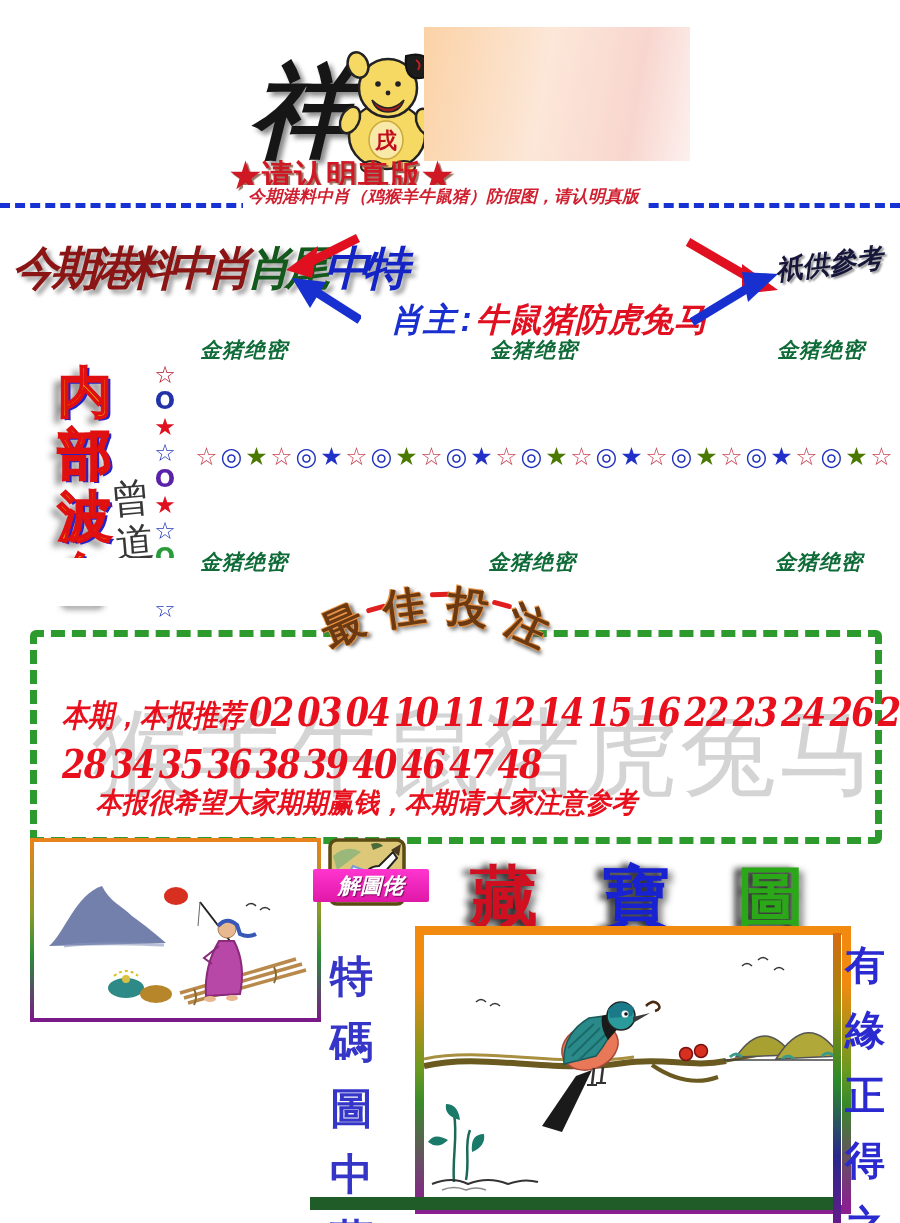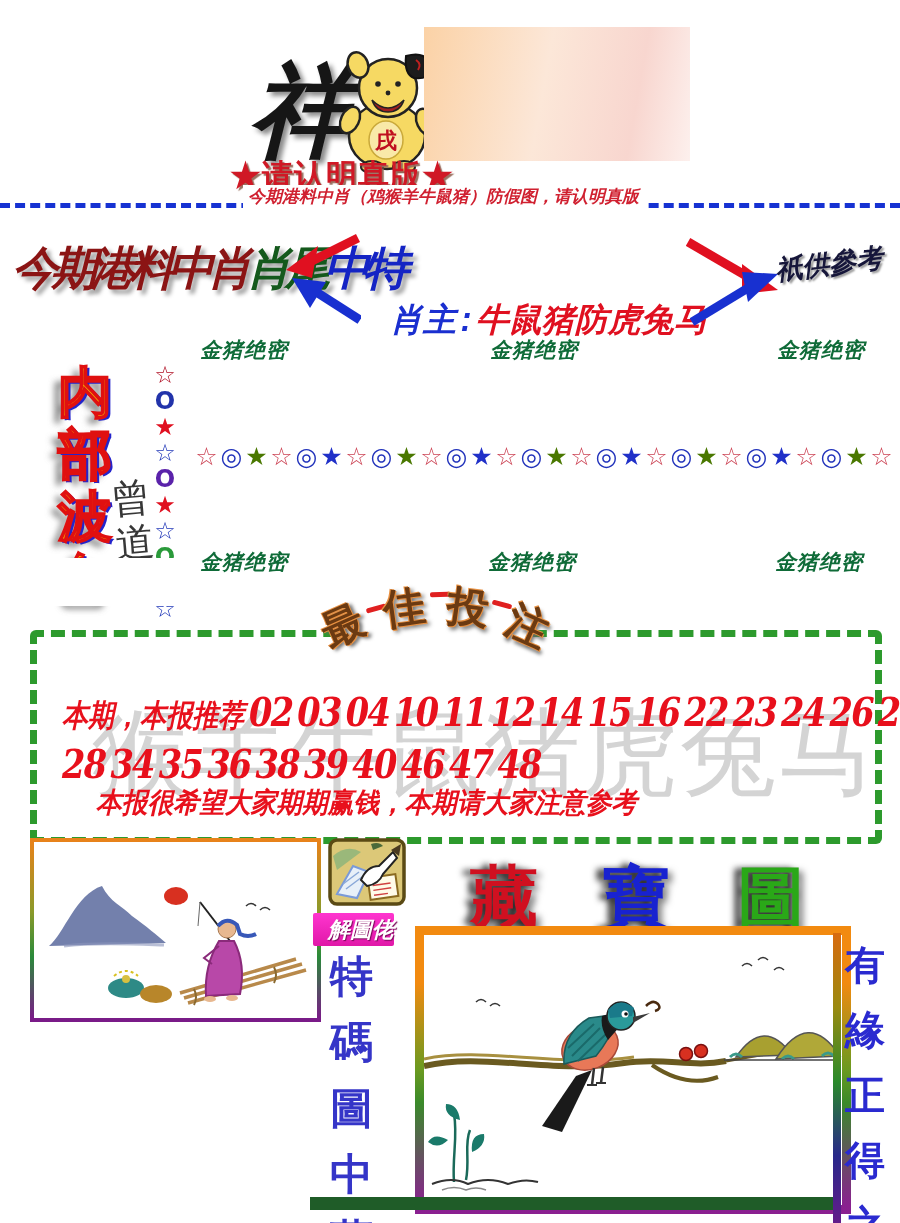--- a/index.html
+++ b/index.html
@@ -87,23 +87,23 @@
     transform-origin:left top;color:#e8101c;font-family:"DejaVu Serif",serif;
     font-weight:bold;font-style:italic;font-size:40px;letter-spacing:-2px;word-spacing:-6px;}
   .rec-line3{left:96px;top:784px;white-space:nowrap;z-index:2;transform:scaleX(.92);
     transform-origin:left top;color:#e8101c;font-family:"DejaVu Serif",serif;
     font-weight:bold;font-style:italic;font-size:28px;}
 
   
   .fisher-frame{left:30px;top:838px;width:283px;height:176px;background:#fff;z-index:2;
     border:4px solid;border-image:linear-gradient(180deg,#e8821a,#8a9a2a 40%,#2a8a3a 65%,#7a1a88) 1;}
   .write-icon{left:327px;top:836px;z-index:2;}
-  .decode-banner{left:313px;top:913px;width:81px;height:33px;z-index:2;border-radius:2px;
+  .decode-banner{left:313px;top:869px;width:116px;height:33px;z-index:2;border-radius:2px;
     background:linear-gradient(#ff35cf,#e018a8);color:#fff;font-size:22px;font-weight:bold;
-    font-style:italic;font-family:"DejaVu Serif",serif;text-align:right;line-height:33px;
+    font-style:italic;font-family:"DejaVu Serif",serif;text-align:center;line-height:33px;
     text-shadow:1px 1px 1px #7a0a5a;}
   .treasure-char{top:853px;font-size:68px;font-weight:bold;font-family:"DejaVu Serif",serif;
     z-index:2;text-shadow:-7px 1px 6px rgba(10,10,10,.8),4px 4px 7px rgba(10,10,10,.55);}
   .tc1{left:470px;color:#d01020;}
   .tc2{left:602px;color:#1822d0;}
   .tc3{left:737px;color:#2aa818;}
   .bird-frame{left:415px;top:926px;width:418px;height:270px;background:#fff;z-index:2;
     border:9px solid;
     border-image:linear-gradient(180deg,#f28a10 0%,#f28a10 18%,#6a9a20 50%,#3a8a2a 62%,#8a2090 100%) 1;}
   .left-vertical{left:330px;top:948px;display:flex;flex-direction:column;gap:8px;

